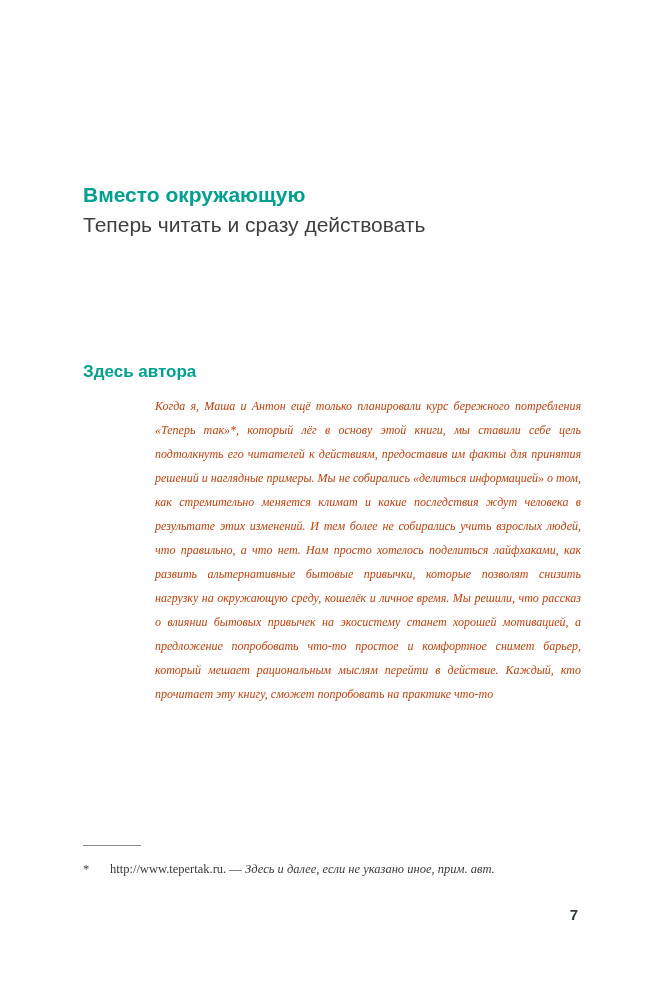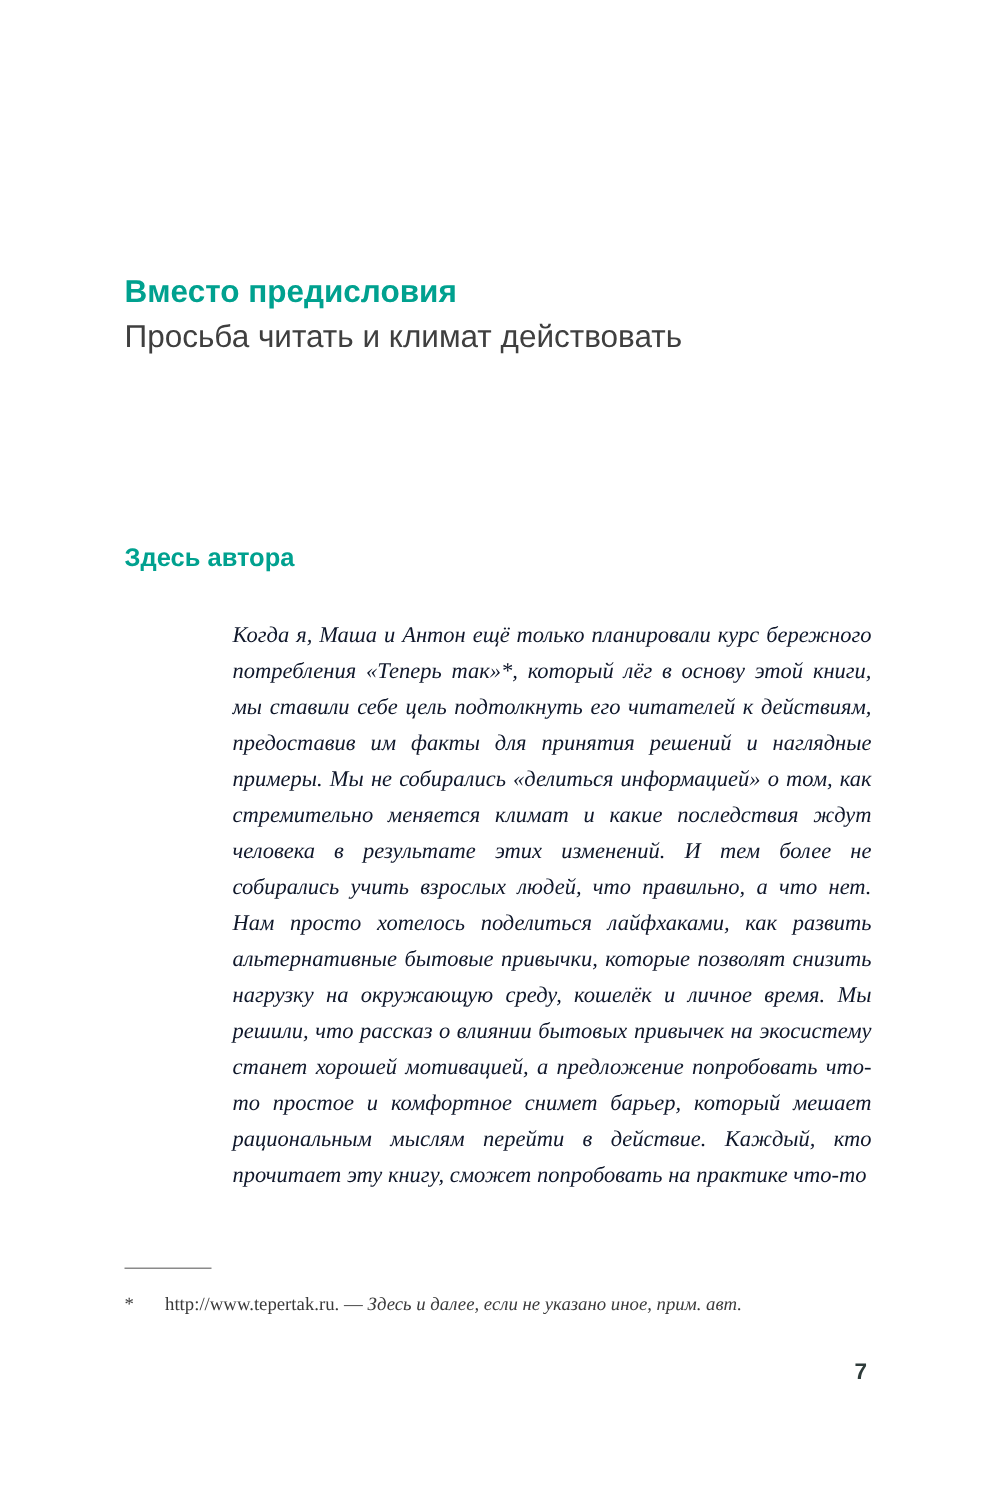--- a/index.html
+++ b/index.html
@@ -49,29 +49,29 @@
     font-family: "Liberation Sans", sans-serif;
     font-size: 17px;
     font-weight: 700;
     color: #00a18f;
   }
 
   
   .body-quote {
     position: absolute;
     left: 155px;
-    top: 412px;
+    top: 394px;
     width: 426px;
     margin: 0;
     font-family: "Liberation Serif", serif;
     font-style: italic;
     font-weight: 500;
-    font-size: 15px;
+    font-size: 12px;
     line-height: 24px;
-    color: #0f172a;
+    color: #c2410c;
     text-align: justify;
     hyphens: auto;
     -webkit-hyphens: auto;
   }
 
   
   .footnote-rule {
     position: absolute;
     left: 83px;
     top: 845px;
@@ -109,22 +109,22 @@
     font-weight: 700;
     color: #2e3b3a;
   }
 </style>
 </head>
 <body>
 
 <div class="page">
 
   <div class="chapter-head">
-    <h1 class="chapter-title">Вместо предисловия</h1>
-    <h2 class="chapter-subtitle">Просьба читать и климат действовать</h2>
+    <h1 class="chapter-title">Вместо окружающую</h1>
+    <h2 class="chapter-subtitle">Теперь читать и сразу действовать</h2>
   </div>
 
   <h3 class="section-heading">Здесь автора</h3>
 
   <p class="body-quote">Когда я, Маша и Антон ещё только планировали курс бережного потребления «Теперь так»*, который лёг в основу этой книги, мы ставили себе цель подтолкнуть его читателей к действиям, предоставив им факты для принятия решений и наглядные примеры. Мы не собирались «делиться информацией» о том, как стремительно меняется климат и какие последствия ждут человека в результате этих изменений. И тем более не собирались учить взрослых людей, что правильно, а что нет. Нам просто хотелось поделиться лайфхаками, как развить альтернативные бытовые привычки, которые позволят снизить нагрузку на окружающую среду, кошелёк и личное время. Мы решили, что рассказ о влиянии бытовых привычек на экосистему станет хорошей мотивацией, а предложение попробовать что-то простое и комфортное снимет барьер, который мешает рациональным мыслям перейти в действие. Каждый, кто прочитает эту книгу, сможет попробовать на практике что-то</p>
 
   <hr class="footnote-rule">
 
   <div class="footnote">
     <span class="marker">*</span><span>http://www.tepertak.ru. — </span><span class="note-italic">Здесь и далее, если не указано иное, прим. авт.</span>

